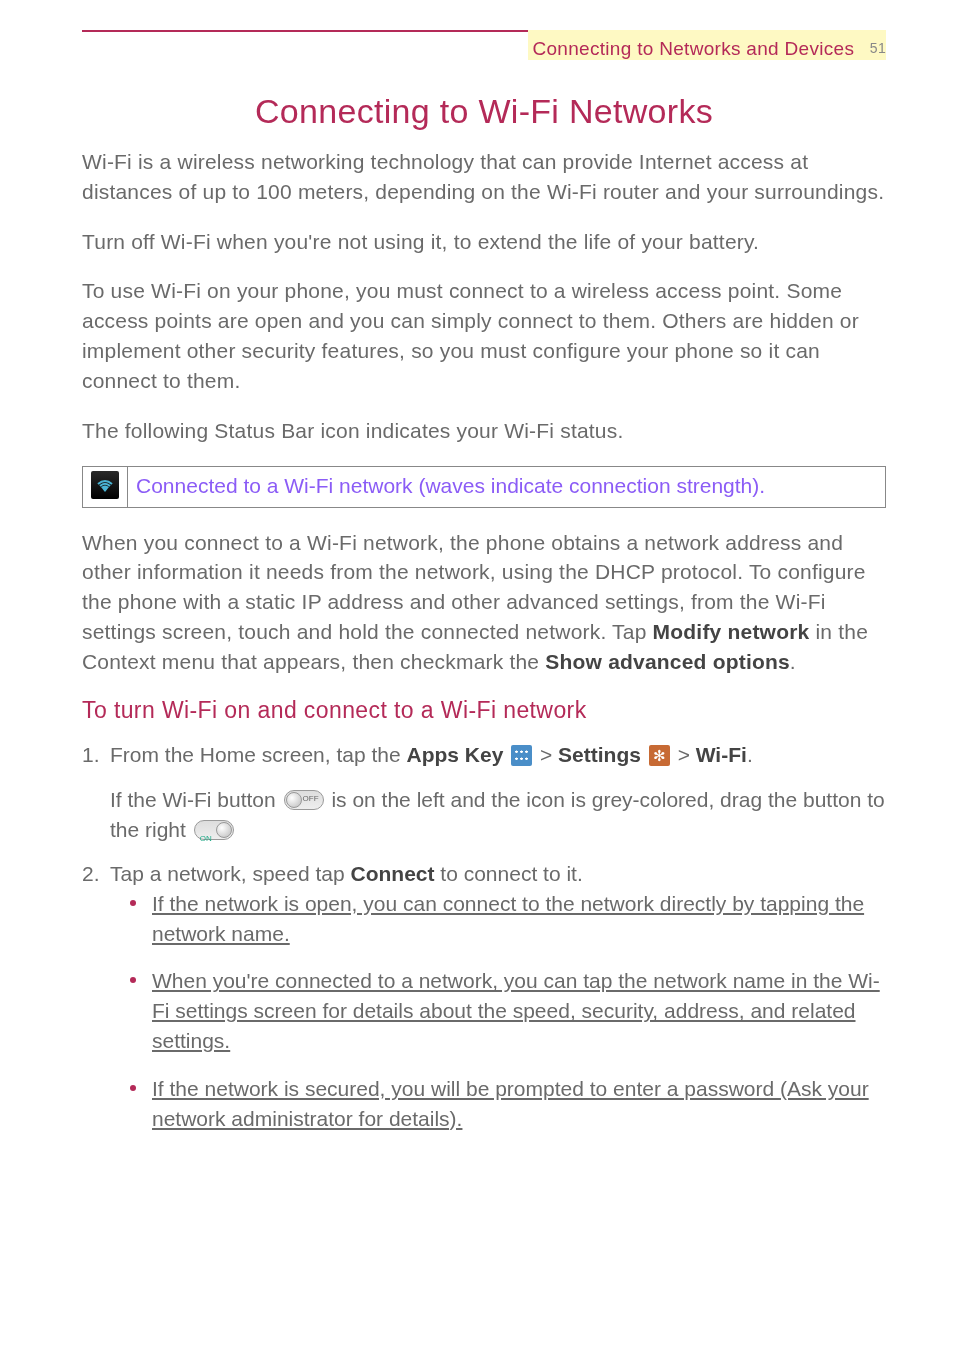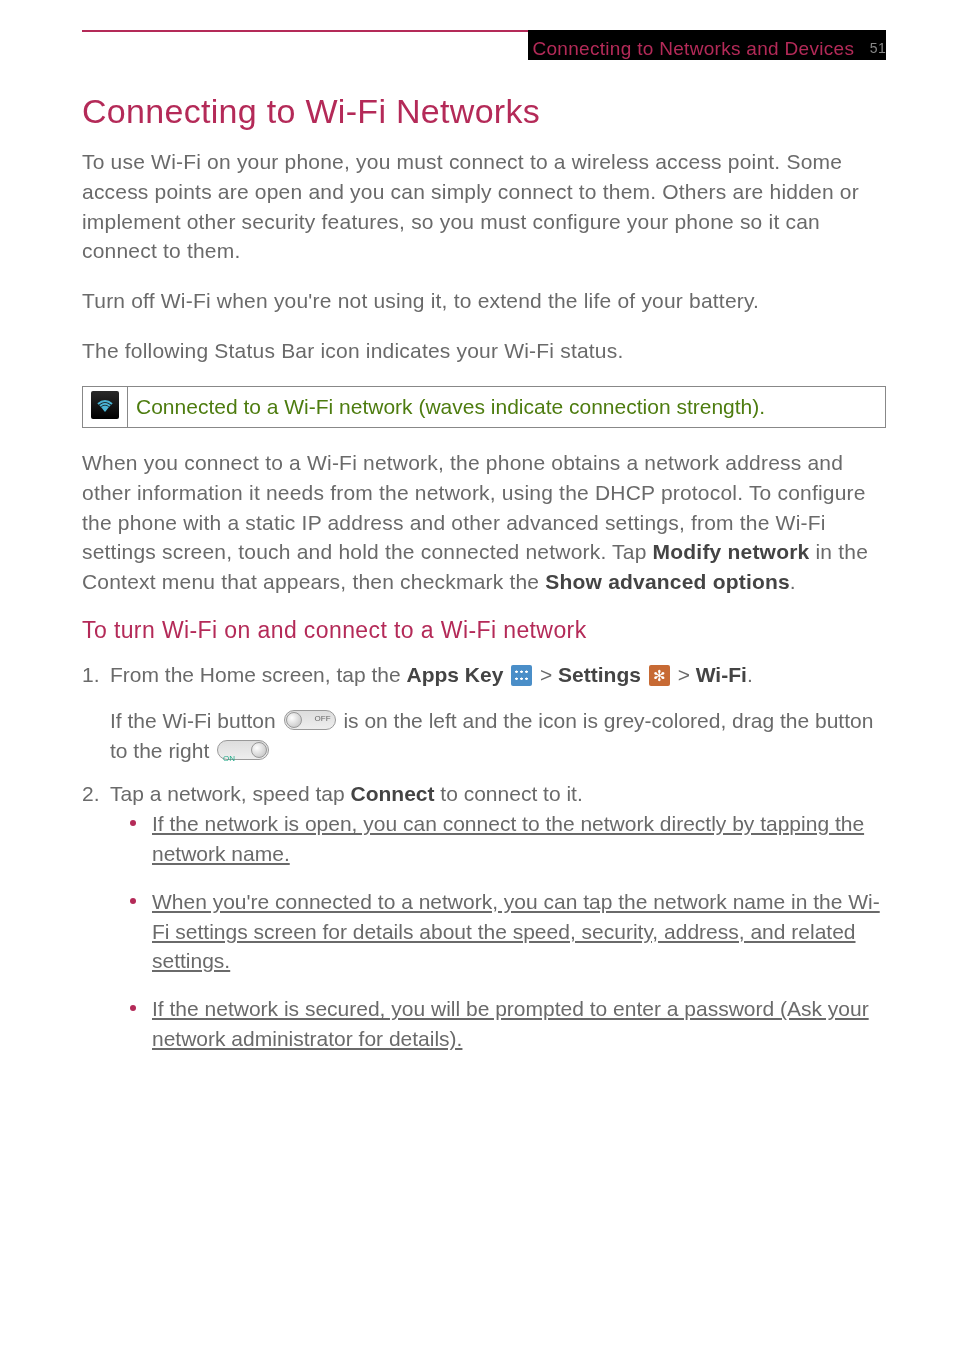--- a/index.html
+++ b/index.html
@@ -17,41 +17,42 @@
   }
   .header-rule {
     border-top: 2px solid #b42a58;
     position: relative;
     margin-bottom: 60px;
   }
   .header-text {
     position: absolute;
     right: 0;
     top: -2px;
-    background: #000000;
+    background: #fef9c3;
     padding-left: 4px;
     padding-top: 8px;
     font-size: 19px;
     color: #b42a58;
     letter-spacing: 0.3px;
   }
   .header-text .pagenum {
     color: #888;
     font-size: 14px;
     margin-left: 10px;
     position: relative;
     top: -2px;
   }
   h1 {
     color: #b42a58;
     font-weight: 500;
     font-size: 34px;
     letter-spacing: 0.3px;
     margin-bottom: 16px;
     margin-top: 28px;
+    text-align: center;
   }
   .para {
     font-size: 21px;
     line-height: 1.42;
     color: #6a6a6a;
     margin-bottom: 20px;
     letter-spacing: 0.2px;
   }
   .status-table {
     border: 1px solid #888;
@@ -64,21 +65,21 @@
     padding: 4px 8px;
     vertical-align: middle;
   }
   .status-icon-cell {
     width: 42px;
     text-align: center;
   }
   .status-text-cell {
     font-size: 21px;
     line-height: 1.35;
-    color: #4d7c0f;
+    color: #8b5cf6;
   }
   .wifi-status-icon {
     width: 28px;
     height: 28px;
     background: linear-gradient(#2a2a2a, #000);
     border-radius: 2px;
     display: inline-block;
     position: relative;
   }
   .wifi-status-icon svg { position: absolute; top: 3px; left: 3px; }
@@ -172,21 +173,21 @@
   .settings-icon {
     width: 21px; height: 21px;
     background: #c76a34;
     border-radius: 2px;
     color: #fff;
     font-size: 15px;
     text-align: center;
     line-height: 21px;
   }
   .toggle {
-    width: 52px; height: 20px;
+    width: 40px; height: 20px;
     border-radius: 10px;
     border: 1px solid #999;
     background: linear-gradient(#ddd,#eee);
     position: relative;
     top: -2px;
   }
   .toggle-off .knob {
     position: absolute;
     left: 1px; top: 1px;
     width: 16px; height: 16px;
@@ -224,22 +225,23 @@
 
   <div class="header-rule">
     <div class="header-text">
       <span>Connecting to Networks and Devices</span>
       <span class="pagenum">51</span>
     </div>
   </div>
 
   <h1>Connecting to Wi-Fi Networks</h1>
 
+  <p class="para">Wi-Fi is a wireless networking technology that can provide Internet access at distances of up to 100 meters, depending on the Wi-Fi router and your surroundings.</p>
+  <p class="para">Turn off Wi-Fi when you're not using it, to extend the life of your battery.</p>
   <p class="para">To use Wi-Fi on your phone, you must connect to a wireless access point. Some access points are open and you can simply connect to them. Others are hidden or implement other security features, so you must configure your phone so it can connect to them.</p>
-  <p class="para">Turn off Wi-Fi when you're not using it, to extend the life of your battery.</p>
   <p class="para">The following Status Bar icon indicates your Wi-Fi status.</p>
 
   <table class="status-table">
     <tbody>
         <tr>
       <td class="status-icon-cell">
         <span class="wifi-status-icon">
           <svg width="22" height="22" viewBox="0 0 22 22">
             <path d="M11 18 L7 13 Q11 10 15 13 Z" fill="#4ab4d4"></path>
             <path d="M4 10 Q11 4 18 10" stroke="#4ab4d4" stroke-width="2" fill="none"></path>

